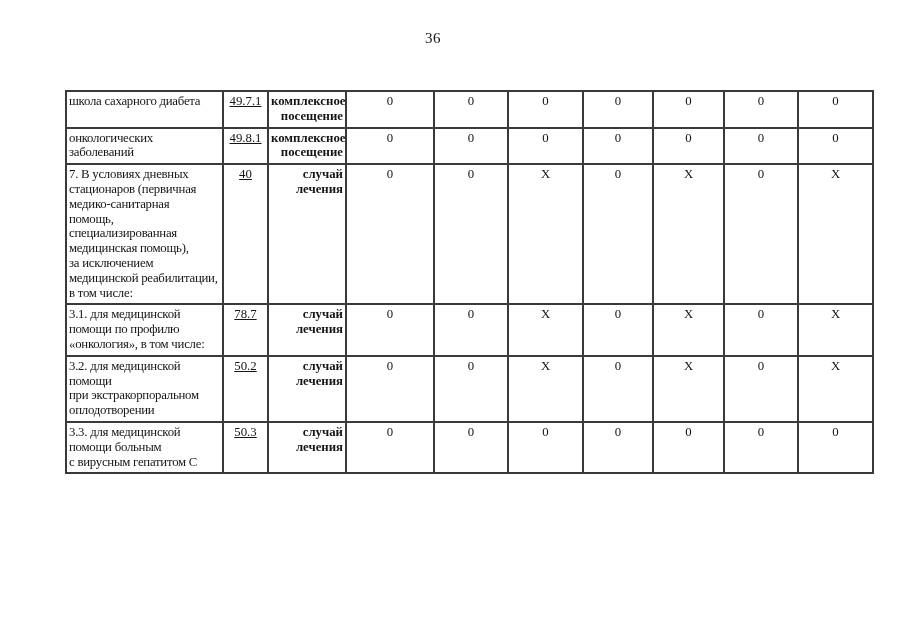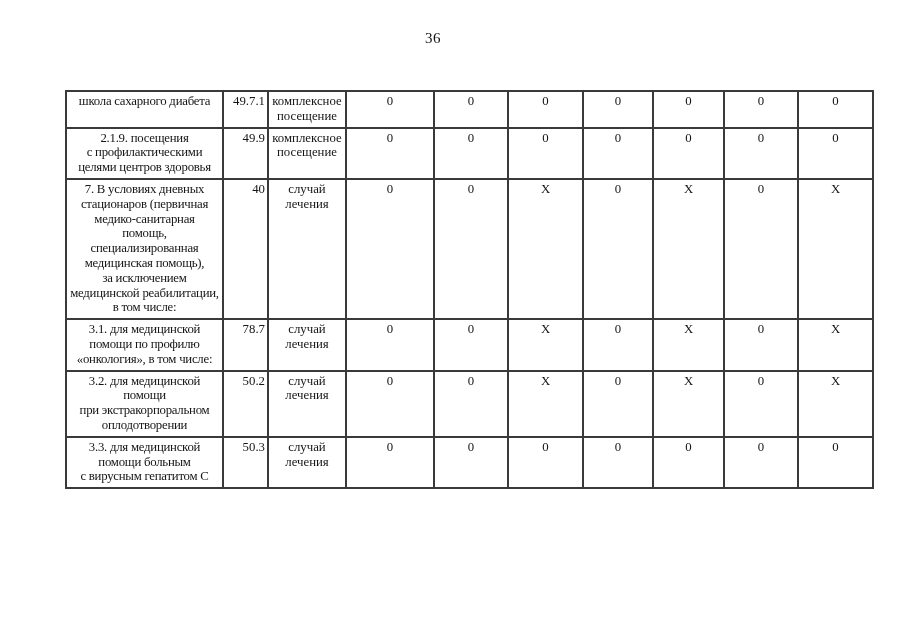--- a/index.html
+++ b/index.html
@@ -34,32 +34,34 @@
   }
   table.doc-table td {
     border: 2px solid #3a3a3a;
     vertical-align: top;
     font-size: 12.8px;
     line-height: 14.8px;
     padding: 2px 2px 3px 2px;
     overflow: hidden;
   }
   td.cell-desc {
-    text-align: center;
+    text-align: left;
     padding-left: 4px;
     white-space: pre-line;
     letter-spacing: -0.25px;
   }
   td.cell-code {
-    text-align: right;
+    text-align: center;
+    text-decoration: underline;
   }
   td.cell-unit {
-    text-align: center;
+    text-align: right;
     white-space: pre-line;
     font-size: 12.4px;
+    font-weight: bold;
   }
   td.cell-val {
     text-align: center;
   }
   
   table.doc-table tr:nth-child(7) td.cell-code,
   table.doc-table tr:nth-child(7) td.cell-val {
     padding-top: 18px;
   }
   table.doc-table tr:nth-child(7) td.cell-unit {
@@ -92,24 +94,23 @@
 посещение</td>
         <td class="cell-val">0</td>
         <td class="cell-val">0</td>
         <td class="cell-val">0</td>
         <td class="cell-val">0</td>
         <td class="cell-val">0</td>
         <td class="cell-val">0</td>
         <td class="cell-val">0</td>
       </tr>
       <tr>
-        <td class="cell-desc">2.1.9. посещения
-с профилактическими
-целями центров здоровья</td>
-        <td class="cell-code">49.9</td>
+        <td class="cell-desc">онкологических
+заболеваний</td>
+        <td class="cell-code">49.8.1</td>
         <td class="cell-unit">комплексное
 посещение</td>
         <td class="cell-val">0</td>
         <td class="cell-val">0</td>
         <td class="cell-val">0</td>
         <td class="cell-val">0</td>
         <td class="cell-val">0</td>
         <td class="cell-val">0</td>
         <td class="cell-val">0</td>
       </tr>

